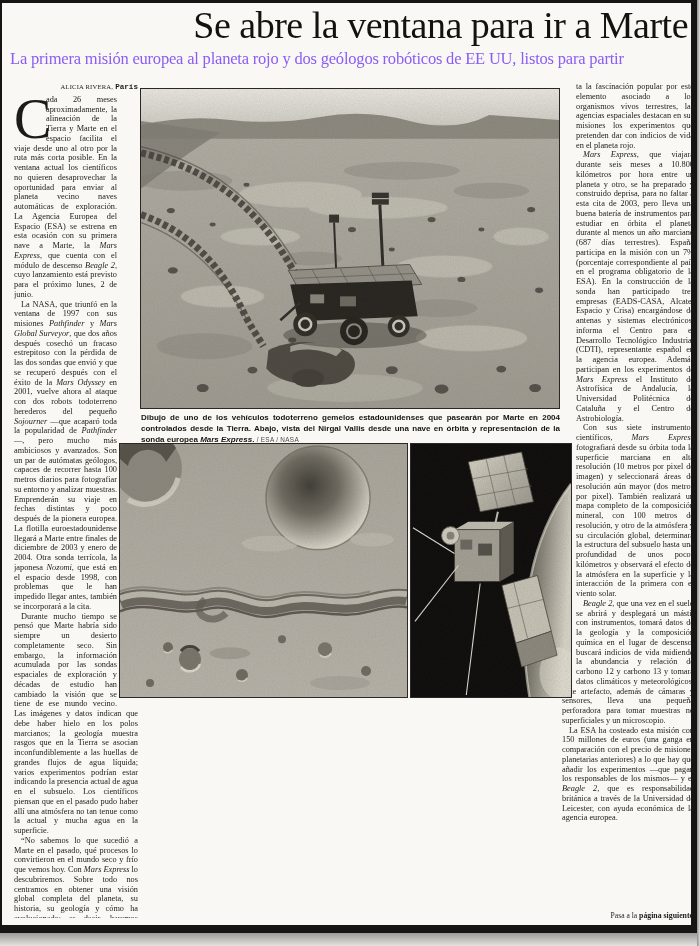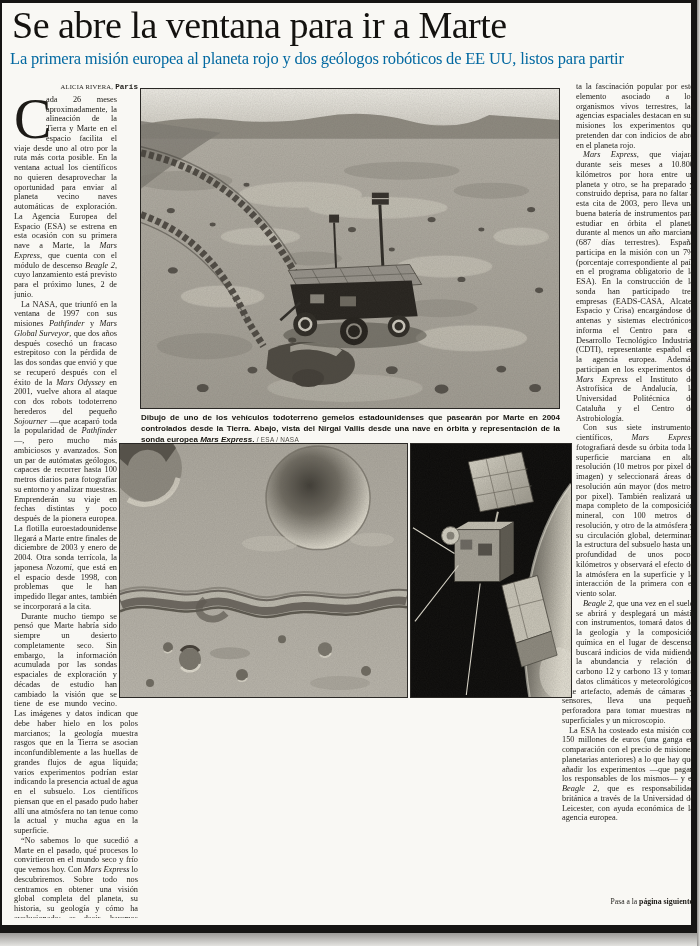--- a/index.html
+++ b/index.html
@@ -9,35 +9,35 @@
   
   .edge{position:absolute;background:#161514;}
   #edge-top{left:0;top:0;width:700px;height:3px;}
   #edge-left{left:0;top:0;width:2px;height:932px;}
   #edge-right{left:691px;top:0;width:6px;height:932px;}
   #edge-bottom{left:0;top:925px;width:700px;height:8px;}
   #shadow-bottom{position:absolute;left:0;top:933px;width:700px;height:13px;background:linear-gradient(#9c9a97,#e4e3e0);}
   #shadow-right{position:absolute;left:697px;top:0;width:3px;height:946px;background:linear-gradient(90deg,#8f8d8a,#dddcd9);}
   
   #headline{position:absolute;left:12px;top:4px;width:676px;font-size:38px;line-height:42px;letter-spacing:-0.5px;white-space:nowrap;color:#14120f;}
-  #subhead{position:absolute;left:10px;top:48px;width:684px;font-size:16.5px;line-height:22px;letter-spacing:-0.2px;white-space:nowrap;color:#0369a1;}
+  #subhead{position:absolute;left:10px;top:48px;width:684px;font-size:16.5px;line-height:22px;letter-spacing:-0.2px;white-space:nowrap;color:#8b5cf6;}
   
   .col{position:absolute;font-size:8.3px;line-height:9.75px;text-align:justify;overflow:hidden;hyphens:auto;-webkit-hyphens:auto;}
   #col-left{left:14px;top:82px;width:124px;height:836px;}
   #col-right{left:562px;top:82px;width:132px;height:841px;}
   .col p{margin:0;text-indent:7px;}
   .col p.no-indent{text-indent:0;}
   #byline{text-align:right;margin-bottom:2px;text-indent:0;}
   .byline-author{font-size:6.6px;letter-spacing:.2px;}
   .byline-place{font-weight:bold;font-size:7.6px;font-family:Liberation Mono, monospace;}
   .dropcap{float:left;width:30px;height:46px;font-size:56px;line-height:46px;margin:1px 2px 0 0;text-indent:0;overflow:visible;}
   .notch{display:block;}
   #notch-left-col{float:right;width:21px;height:256px;margin-top:351px;}
   #notch-right-col{float:left;width:14px;height:248px;margin-top:353px;}
-  #continuation{position:absolute;right:1px;bottom:16px;text-indent:0;font-size:7.6px;}
+  #continuation{position:absolute;right:1px;bottom:2px;text-indent:0;font-size:7.6px;}
   #continuation b{font-size:7.8px;}
   
   .figure{position:absolute;border:1px solid #2a2825;box-sizing:border-box;background:#aaa69c;}
   #fig-main{left:140px;top:88px;width:420px;height:321px;}
   #fig-valley{left:119px;top:443px;width:289px;height:255px;}
   #fig-craft{left:410px;top:443px;width:162px;height:255px;}
   .figure svg{display:block;width:100%;height:100%;}
   
   #caption{position:absolute;left:141px;top:412px;width:419px;font-family:"Liberation Sans","DejaVu Sans",sans-serif;font-weight:bold;font-size:8px;line-height:11px;text-align:justify;color:#17150f;}
   #caption .credit{font-weight:normal;font-size:6.4px;letter-spacing:.3px;color:#4d4a43;}
@@ -47,39 +47,39 @@
 
 <div id="sheet">
 
   <div class="edge" id="edge-top"></div>
   <div class="edge" id="edge-left"></div>
   <div class="edge" id="edge-right"></div>
   <div class="edge" id="edge-bottom"></div>
   <div id="shadow-bottom"></div>
   <div id="shadow-right"></div>
 
-  <h1 id="headline" style="font-weight:normal;margin:0;">Se abre la ventana para ir a Marte</h1>
+  <h1 id="headline" style="font-weight:normal;margin:0;text-align:right;">Se abre la ventana para ir a Marte</h1>
   <h2 id="subhead" style="font-weight:normal;margin:0;">La primera misión europea al planeta rojo y dos geólogos robóticos de EE UU, listos para partir</h2>
 
   <div class="col" id="col-left">
     <p id="byline">
       <span class="byline-author">ALICIA RIVERA,</span>
       <span class="byline-place">París</span>
     </p>
     <span class="notch" id="notch-left-col"></span>
     <p class="no-indent"><span class="dropcap">C</span><span>ada 26 meses aproximadamente, la alineación de la Tierra y Marte en el espacio facilita el viaje desde uno al otro por la ruta más corta posible. En la ventana actual los científicos no quieren desaprovechar la oportunidad para enviar al planeta vecino naves automáticas de exploración. La Agencia Europea del Espacio (ESA) se estrena en esta ocasión con su primera nave a Marte, la <i>Mars Express</i>, que cuenta con el módulo de descenso <i>Beagle 2</i>, cuyo lanzamiento está previsto para el próximo lunes, 2 de junio.</span></p>
     <p>La NASA, que triunfó en la ventana de 1997 con sus misiones <i>Pathfinder</i> y <i>Mars Global Surveyor</i>, que dos años después cosechó un fracaso estrepitoso con la pérdida de las dos sondas que envió y que se recuperó después con el éxito de la <i>Mars Odyssey</i> en 2001, vuelve ahora al ataque con dos robots todoterreno herederos del pequeño <i>Sojourner</i> —que acaparó toda la popularidad de <i>Pathfinder</i>—, pero mucho más ambiciosos y avanzados. Son un par de autómatas geólogos, capaces de recorrer hasta 100 metros diarios para fotografiar su entorno y analizar muestras. Emprenderán su viaje en fechas distintas y poco después de la pionera europea. La flotilla euroestadounidense llegará a Marte entre finales de diciembre de 2003 y enero de 2004. Otra sonda terrícola, la japonesa <i>Nozomi</i>, que está en el espacio desde 1998, con problemas que le han impedido llegar antes, también se incorporará a la cita.</p>
     <p>Durante mucho tiempo se pensó que Marte habría sido siempre un desierto completamente seco. Sin embargo, la información acumulada por las sondas espaciales de exploración y décadas de estudio han cambiado la visión que se tiene de ese mundo vecino. Las imágenes y datos indican que debe haber hielo en los polos marcianos; la geología muestra rasgos que en la Tierra se asocian inconfundiblemente a las huellas de grandes flujos de agua líquida; varios experimentos podrían estar indicando la presencia actual de agua en el subsuelo. Los científicos piensan que en el pasado pudo haber allí una atmósfera no tan tenue como la actual y mucha agua en la superficie.</p>
     <p>“No sabemos lo que sucedió a Marte en el pasado, qué procesos lo convirtieron en el mundo seco y frío que vemos hoy. Con <i>Mars Express</i> lo descubriremos. Sobre todo nos centramos en obtener una visión global completa del planeta, su historia, su geología y cómo ha evolucionado; es decir, haremos auténtica planetología”, dice el español Agustín Chicarro, jefe científico de este programa.</p>
 
   </div>
 
   <div class="col" id="col-right">
     <span class="notch" id="notch-right-col"></span>
-    <p class="no-indent">ta la fascinación popular por este elemento asociado a los organismos vivos terrestres, las agencias espaciales destacan en sus misiones los experimentos que pretenden dar con indicios de abre en el planeta rojo.</p>
+    <p class="no-indent">ta la fascinación popular por este elemento asociado a los organismos vivos terrestres, las agencias espaciales destacan en sus misiones los experimentos que pretenden dar con indicios de vida en el planeta rojo.</p>
     <p><i>Mars Express</i>, que viajará durante seis meses a 10.800 kilómetros por hora entre un planeta y otro, se ha preparado y construido deprisa, para no faltar a esta cita de 2003, pero lleva una buena batería de instrumentos para estudiar en órbita el planeta durante al menos un año marciano (687 días terrestres). España participa en la misión con un 7% (porcentaje correspondiente al país en el programa obligatorio de la ESA). En la construcción de la sonda han participado tres empresas (EADS-CASA, Alcatel Espacio y Crisa) encargándose de antenas y sistemas electrónicos, informa el Centro para el Desarrollo Tecnológico Industrial (CDTI), representante español en la agencia europea. Además participan en los experimentos de <i>Mars Express</i> el Instituto de Astrofísica de Andalucía, la Universidad Politécnica de Cataluña y el Centro de Astrobiología.</p>
     <p>Con sus siete instrumentos científicos, <i>Mars Express</i> fotografiará desde su órbita toda la superficie marciana en alta resolución (10 metros por pixel de imagen) y seleccionará áreas de resolución aún mayor (dos metros por pixel). También realizará un mapa completo de la composición mineral, con 100 metros de resolución, y otro de la atmósfera y su circulación global, determinará la estructura del subsuelo hasta una profundidad de unos pocos kilómetros y observará el efecto de la atmósfera en la superficie y la interacción de la primera con el viento solar.</p>
     <p><i>Beagle 2</i>, que una vez en el suelo se abrirá y desplegará un mástil con instrumentos, tomará datos de la geología y la composición química en el lugar de descenso, buscará indicios de vida midiendo la abundancia y relación de carbono 12 y carbono 13 y tomará datos climáticos y meteorológicos. Este artefacto, además de cámaras y sensores, lleva una pequeña perforadora para tomar muestras no superficiales y un microscopio.</p>
     <p>La ESA ha costeado esta misión con 150 millones de euros (una ganga en comparación con el precio de misiones planetarias anteriores) a lo que hay que añadir los experimentos —que pagan los responsables de los mismos— y el <i>Beagle 2</i>, que es responsabilidad británica a través de la Universidad de Leicester, con ayuda económica de la agencia europea.</p>
     <p id="continuation">
       <span>Pasa a la </span><b>página siguiente</b>
     </p>
   </div>
 
   <div class="figure" id="fig-main">

